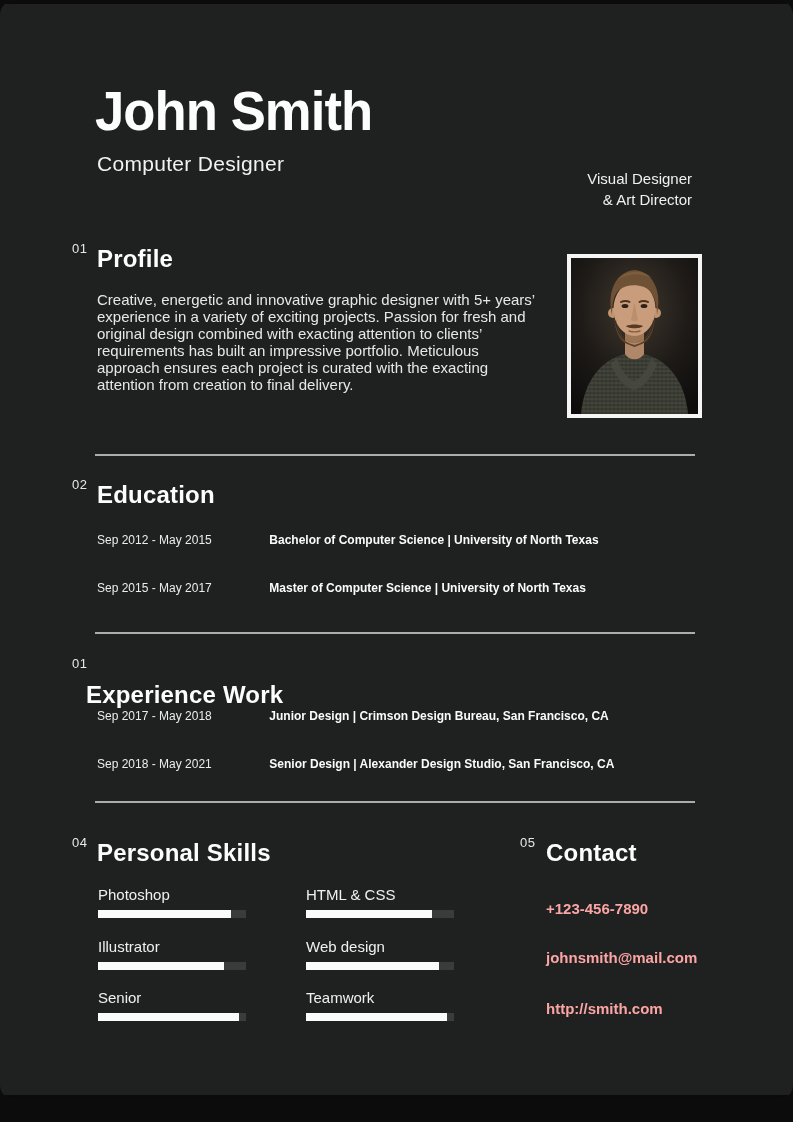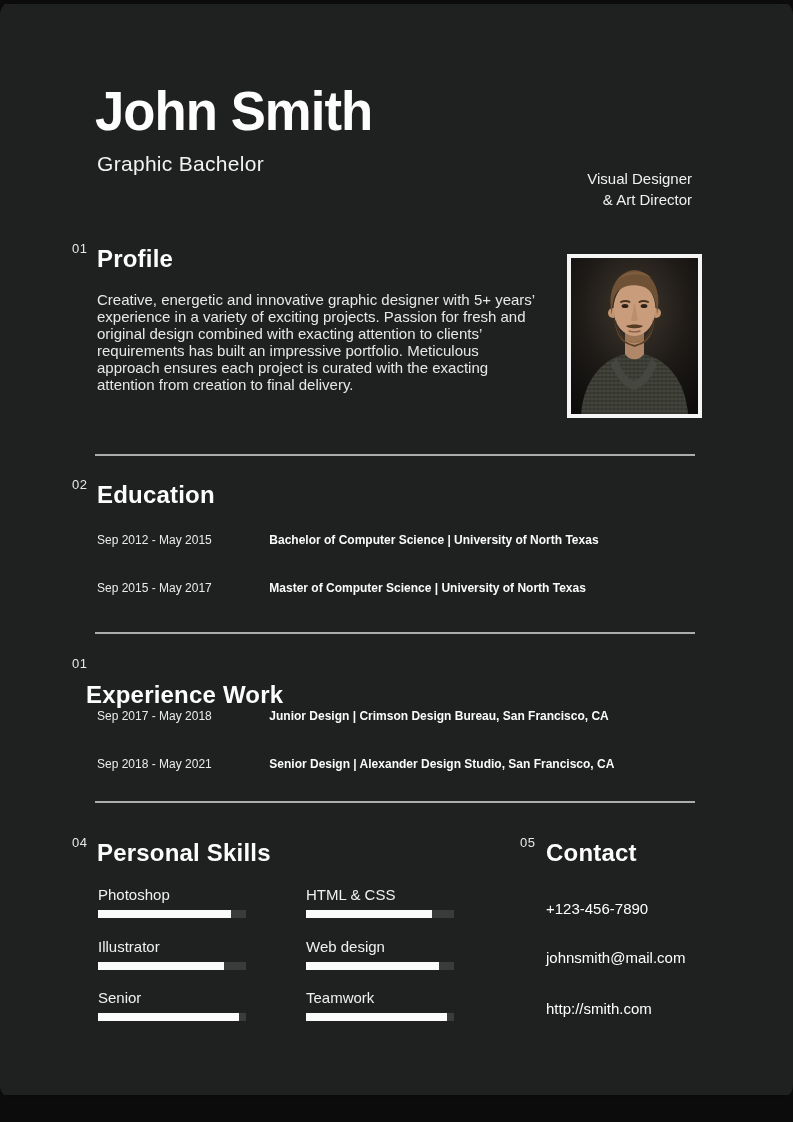--- a/index.html
+++ b/index.html
@@ -56,31 +56,31 @@
 
   .row{left:97px;width:600px;font-size:12px;line-height:17px;white-space:nowrap;}
   .row .date{display:inline-block;width:169px;color:#ececec;font-weight:400;vertical-align:top;}
   .row .detail{color:#fbfbfb;font-weight:700;}
 
   .skill{width:148px;}
   .skill-label{font-size:15px;color:#f0f0f0;font-weight:400;margin-bottom:7px;}
   .skill-track{width:148px;height:8px;background:#3a3b3b;}
   .skill-fill{height:8px;background:#fbfbfb;}
 
-  .contact-item{left:546px;font-size:15px;color:#ffffff;font-weight:400;}
+  .contact-item{left:546px;font-size:15px;color:#fca5a5;font-weight:700;}
 </style>
 </head>
 <body>
 
 <div class="page">
   <div class="edge top"></div>
   <div class="edge bottom"></div>
 
   <h1 class="abs name">John Smith</h1>
-  <div class="abs subtitle">Graphic Bachelor</div>
+  <div class="abs subtitle">Computer Designer</div>
   <div class="abs role">
     <div>Visual Designer</div>
     <div>&amp; Art Director</div>
   </div>
 
   <div class="abs secnum" style="left:72px;top:241px;">01</div>
   <div class="abs h2" style="left:97px;top:245px;">Profile</div>
   <div class="abs profile-body">Creative, energetic and innovative graphic designer with 5+ years’ experience in a variety of exciting projects. Passion for fresh and original design combined with exacting attention to clients’ requirements has built an impressive portfolio. Meticulous approach ensures each project is curated with the exacting attention from creation to final delivery.</div>
 
   <div class="abs photo-frame">

